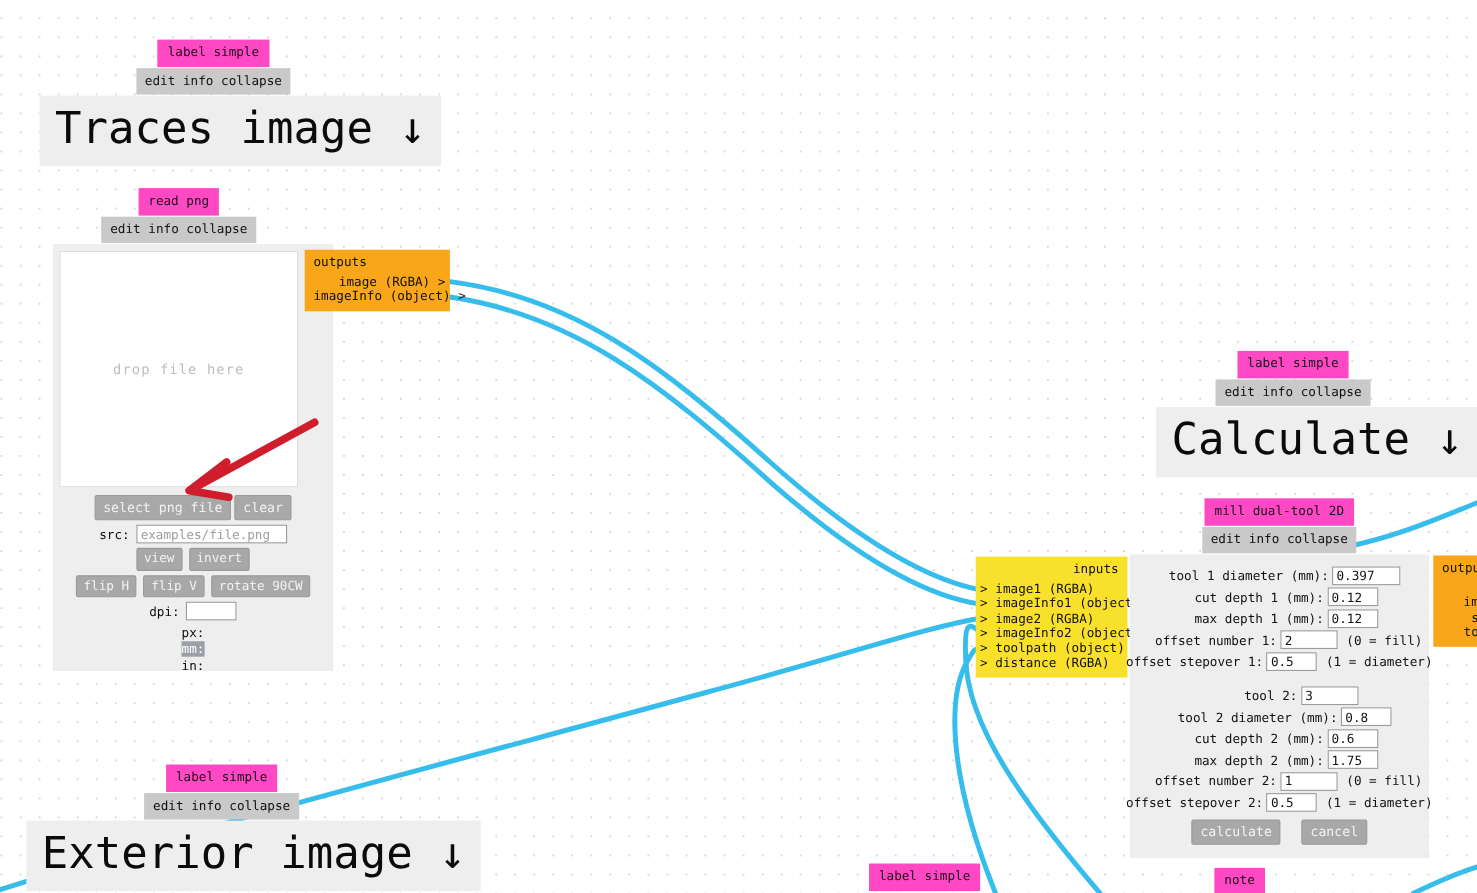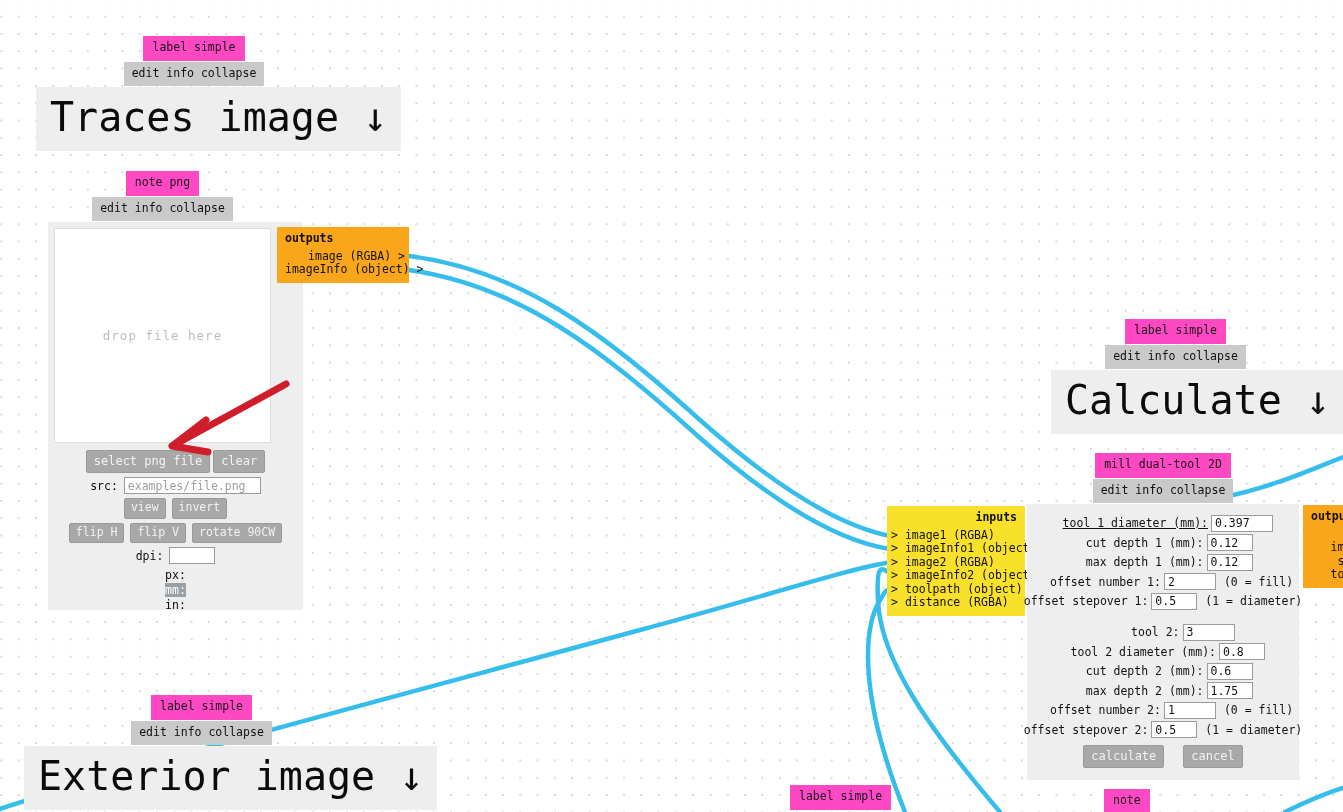--- a/index.html
+++ b/index.html
@@ -131,21 +131,21 @@
     color: #111;
     font-size: 11.5px;
     line-height: 13.5px;
     padding: 5px 4px 6px 8px;
     box-sizing: border-box;
   }
   .ionode.inputs {
     background: #f9e02a;
     padding: 5px 8px 6px 4px;
   }
-  .ionode .iohdr { font-weight: bold; margin-bottom: 4px; }
+  .ionode .iohdr { font-weight: normal; margin-bottom: 4px; }
   .ionode.out .iohdr { text-align: left; }
   .ionode.out .iorow { text-align: right; white-space: nowrap; }
   .ionode.inputs .iohdr { text-align: right; }
   .ionode.inputs .iorow { text-align: left; white-space: nowrap; }
 
   .sel { background: #9aa0a6; color: #fff; }
 
   
   .mrow {
     display: flex;
@@ -186,21 +186,21 @@
       <div class="nlabel">label simple</div>
     </div>
     <div class="rowcenter" style="width:316px; margin-top:1px;">
       <div class="nbar">edit info collapse</div>
     </div>
     <div class="headingbox" style="margin-top:1px;">Traces image ↓</div>
   </div>
 
   <div class="node" style="left:48px; top:171px;">
     <div class="rowcenter" style="width:229px;">
-      <div class="nlabel">note png</div>
+      <div class="nlabel">read png</div>
     </div>
     <div class="rowcenter" style="width:229px; margin-top:1px;">
       <div class="nbar">edit info collapse</div>
     </div>
 
     <div class="panel" style="width:255px; height:388px; margin-top:1px;">
       <div class="dropzone" style="width:217px; height:215px;">
         <span>drop file here</span>
       </div>
 
@@ -313,21 +313,21 @@
     <div class="rowcenter" style="width:272px;">
       <div class="nlabel">mill dual-tool 2D</div>
     </div>
     <div class="rowcenter" style="width:272px; margin-top:1px;">
       <div class="nbar">edit info collapse</div>
     </div>
 
     <div class="panel" style="width:272px; padding:8px 4px 8px 4px; margin-top:1px;">
       <div id="mill-fields">
           <div class="mrow">
-            <span class="ml" style="width: 155px; text-decoration: underline;">tool 1 diameter (mm):</span>
+            <span class="ml" style="width: 155px;">tool 1 diameter (mm):</span>
             <input type="text" class="inp" value="0.397" style="width: 62px; margin-left: 3px;">
           </div>
           <div class="mrow">
             <span class="ml" style="width: 130px;">cut depth 1 (mm):</span>
             <input type="text" class="inp" value="0.12" style="width: 46px; margin-left: 3px;">
           </div>
           <div class="mrow">
             <span class="ml" style="width: 130px;">max depth 1 (mm):</span>
             <input type="text" class="inp" value="0.12" style="width: 46px; margin-left: 3px;">
           </div>

